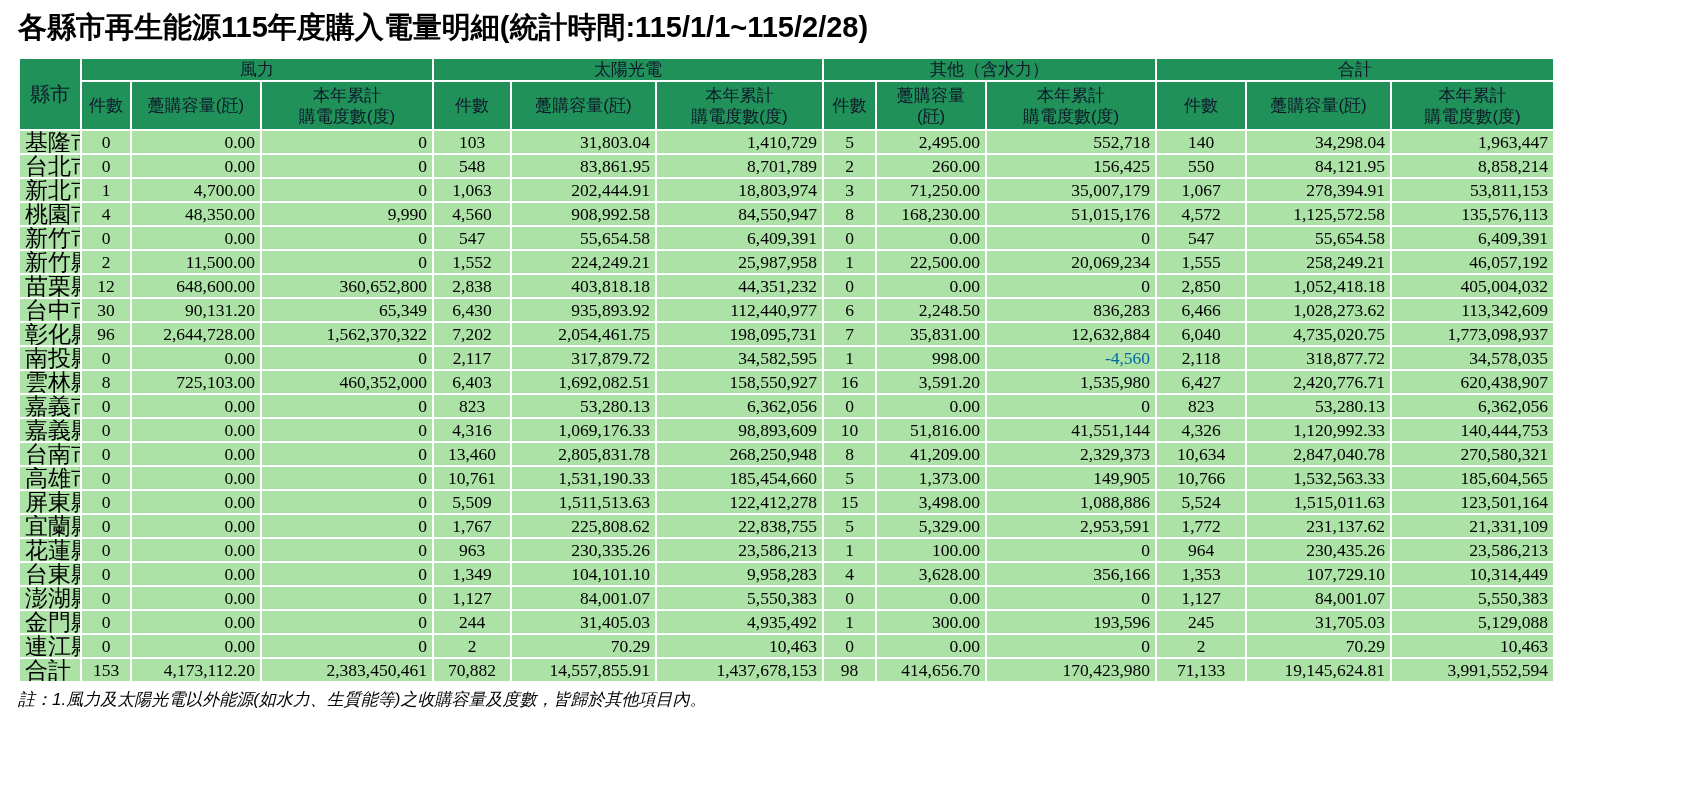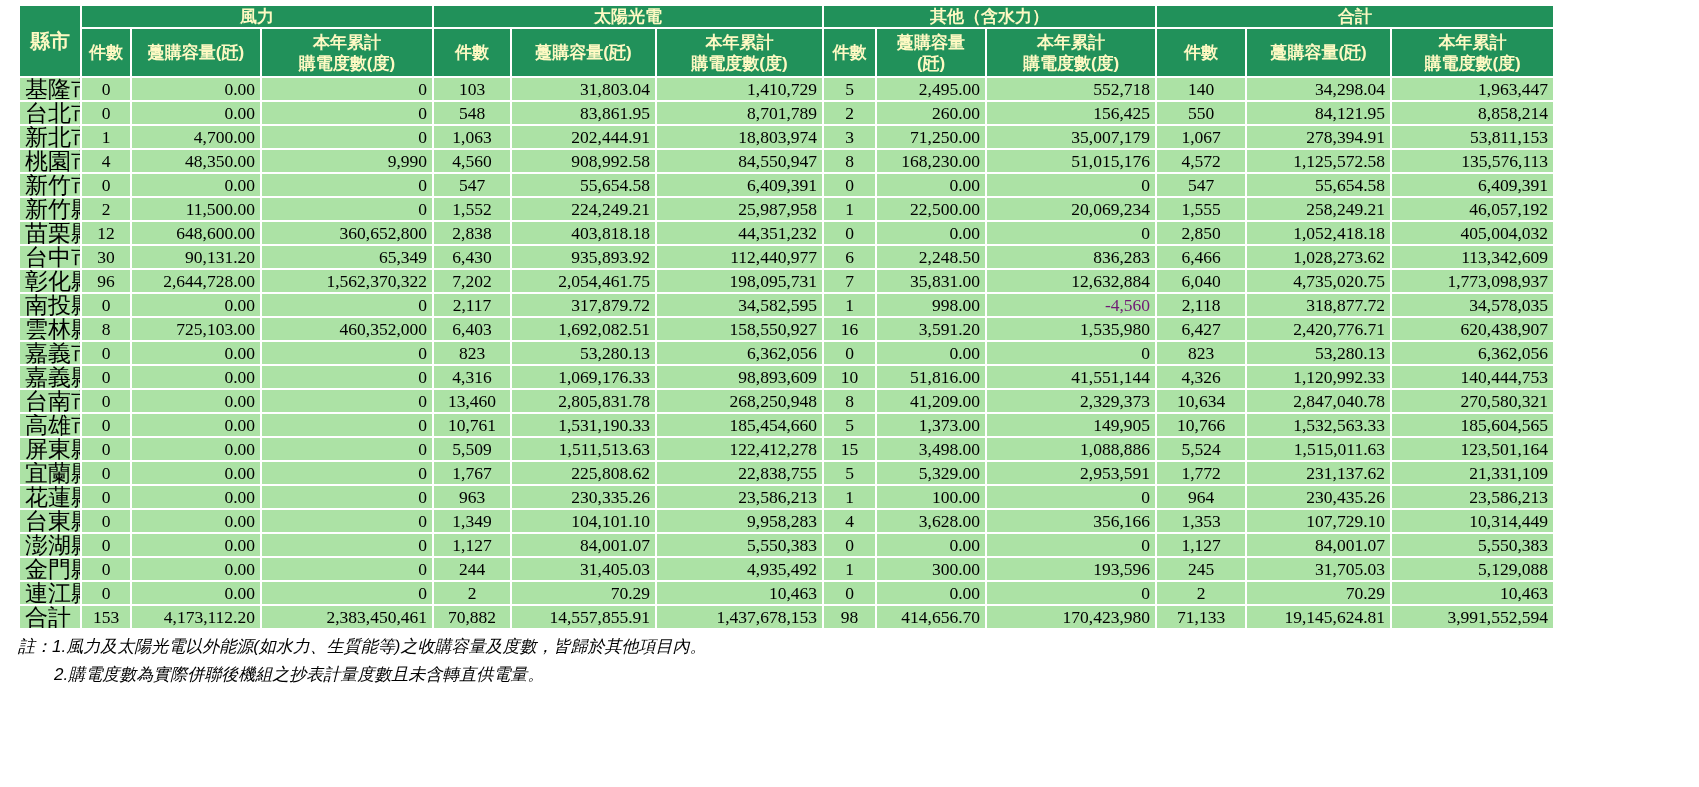--- a/index.html
+++ b/index.html
@@ -24,47 +24,48 @@
     width: 1535px;
   }
   table.energy th, table.energy td {
     border: 2px solid #ffffff;
     padding: 0 5px;
     overflow: hidden;
     white-space: nowrap;
   }
   thead th {
     background: #21915A;
-    color: #fef9c3;
-    font-weight: bold;
+    color: #0f172a;
+    font-weight: normal;
     font-size: 17px;
     text-align: center;
   }
   tr.group-row th { height: 23px; line-height: 20px; }
   tr.sub-row th   { height: 49px; line-height: 21px; padding: 2px 2px; }
   th.corner { vertical-align: middle; font-size: 20px; }
   tbody td {
     background: #ACE2A5;
     font-size: 17.5px;
     height: 24px;
     line-height: 21px;
     font-family: "Liberation Serif", serif;
   }
   td.county { text-align: left; font-size: 23px; }
   td.count  { text-align: center; }
   td.num    { text-align: right; padding-right: 8px; }
-  td.negative { color: #701a75; }
+  td.negative { color: #0369a1; }
   .notes { margin-top: 3px; font-size: 17px; line-height: 1.62; font-style: italic; }
   .note-line2 { padding-left: 36px; }
 </style>
 </head>
 <body>
 
 <div class="page">
 
+  <div class="title">各縣市再生能源115年度購入電量明細(統計時間:115/1/1~115/2/28)</div>
 
   <table class="energy">
     <colgroup>
       <col style="width:62px">
         <col style="width:50px">
         <col style="width:130px">
         <col style="width:172px">
       <col style="width:78px">
         <col style="width:145px">
         <col style="width:167px">
@@ -457,16 +458,15 @@
           <td class="num">170,423,980</td>
           <td class="count">71,133</td>
           <td class="num">19,145,624.81</td>
           <td class="num">3,991,552,594</td>
         </tr>
       </tbody>
   </table>
 
   <div class="notes">
     <div>註：1.風力及太陽光電以外能源(如水力、生質能等)之收購容量及度數，皆歸於其他項目內。</div>
-    <div class="note-line2">2.購電度數為實際併聯後機組之抄表計量度數且未含轉直供電量。</div>
   </div>
 
 </div>
 
 </body></html>

